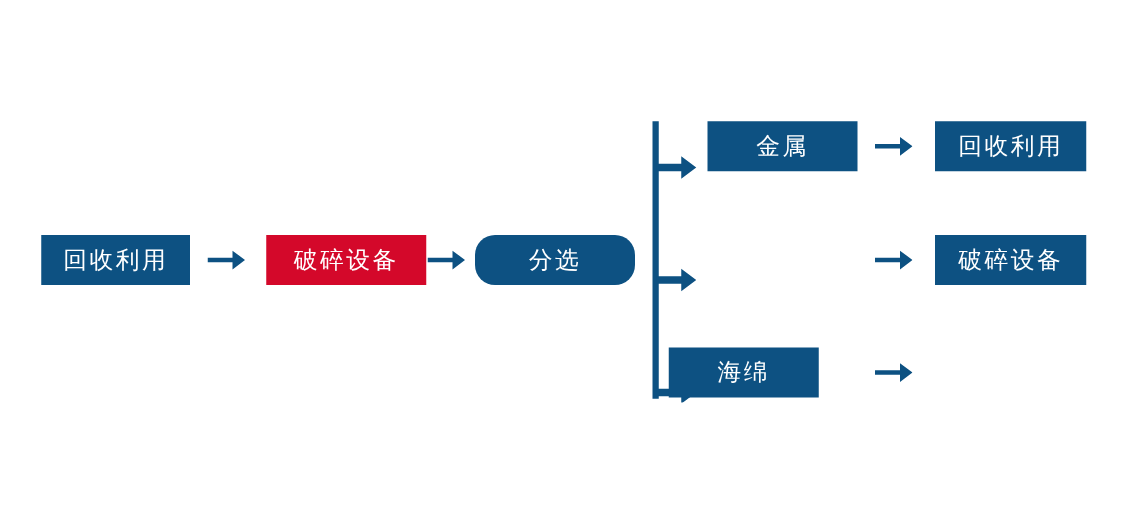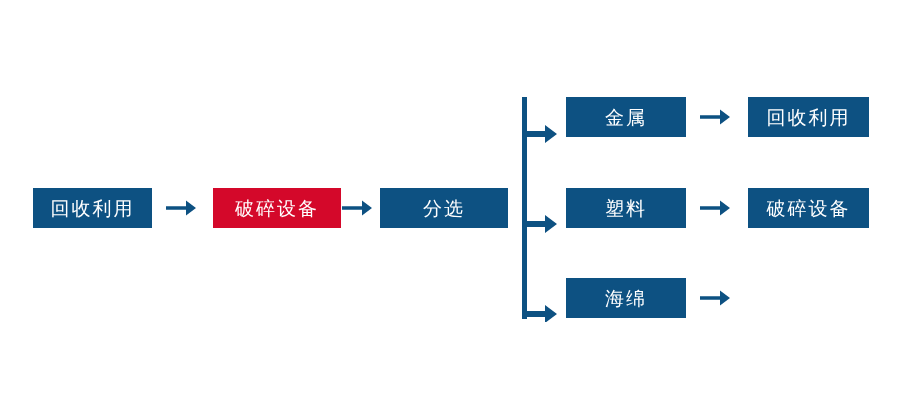--- a/index.html
+++ b/index.html
@@ -63,21 +63,21 @@
   <div class="node red" style="left:200px; top:188px; width:128px; height:40px;">
     <span>破碎设备</span>
   </div>
 
   <span class="arrow" style="left:342px; top:198px; width:30px; height:20px;">
     <svg width="30" height="20" viewBox="0 0 30 20">
       <path d="M0 8.2 H20 V2.5 L30 10 L20 17.5 V11.8 H0 Z" fill="#0d5182"></path>
     </svg>
   </span>
 
-  <div class="node blue" style="left:380px; top:188px; width:128px; height:40px;">
+  <div class="node blue" style="left:380px; top:188px; width:128px; height:40px;border-radius:16px;">
     <span>分选</span>
   </div>
 
   <span class="branch-bus" style="left:521px; top:94px; width:44px; height:228px;">
     <svg width="44" height="228" viewBox="0 0 44 228">
 
       <rect x="1" y="3" width="5" height="222" fill="#0d5182"></rect>
 
       <path d="M4 37 H24 V31 L36 40 L24 49 V43 H4 Z" fill="#0d5182"></path>
 
@@ -94,35 +94,32 @@
   <span class="arrow" style="left:700px; top:107px; width:30px; height:20px;">
     <svg width="30" height="20" viewBox="0 0 30 20">
       <path d="M0 8.2 H20 V2.5 L30 10 L20 17.5 V11.8 H0 Z" fill="#0d5182"></path>
     </svg>
   </span>
 
   <div class="node blue" style="left:748px; top:97px; width:121px; height:40px;">
     <span>回收利用</span>
   </div>
 
-  <div class="node blue" style="left:566px; top:188px; width:120px; height:40px;">
-    <span>塑料</span>
-  </div>
 
   <span class="arrow" style="left:700px; top:198px; width:30px; height:20px;">
     <svg width="30" height="20" viewBox="0 0 30 20">
       <path d="M0 8.2 H20 V2.5 L30 10 L20 17.5 V11.8 H0 Z" fill="#0d5182"></path>
     </svg>
   </span>
 
   <div class="node blue" style="left:748px; top:188px; width:121px; height:40px;">
     <span>破碎设备</span>
   </div>
 
-  <div class="node blue" style="left:566px; top:278px; width:120px; height:40px;">
+  <div class="node blue" style="left:535px; top:278px; width:120px; height:40px;">
     <span>海绵</span>
   </div>
 
   <span class="arrow" style="left:700px; top:288px; width:30px; height:20px;">
     <svg width="30" height="20" viewBox="0 0 30 20">
       <path d="M0 8.2 H20 V2.5 L30 10 L20 17.5 V11.8 H0 Z" fill="#0d5182"></path>
     </svg>
   </span>
 
 

